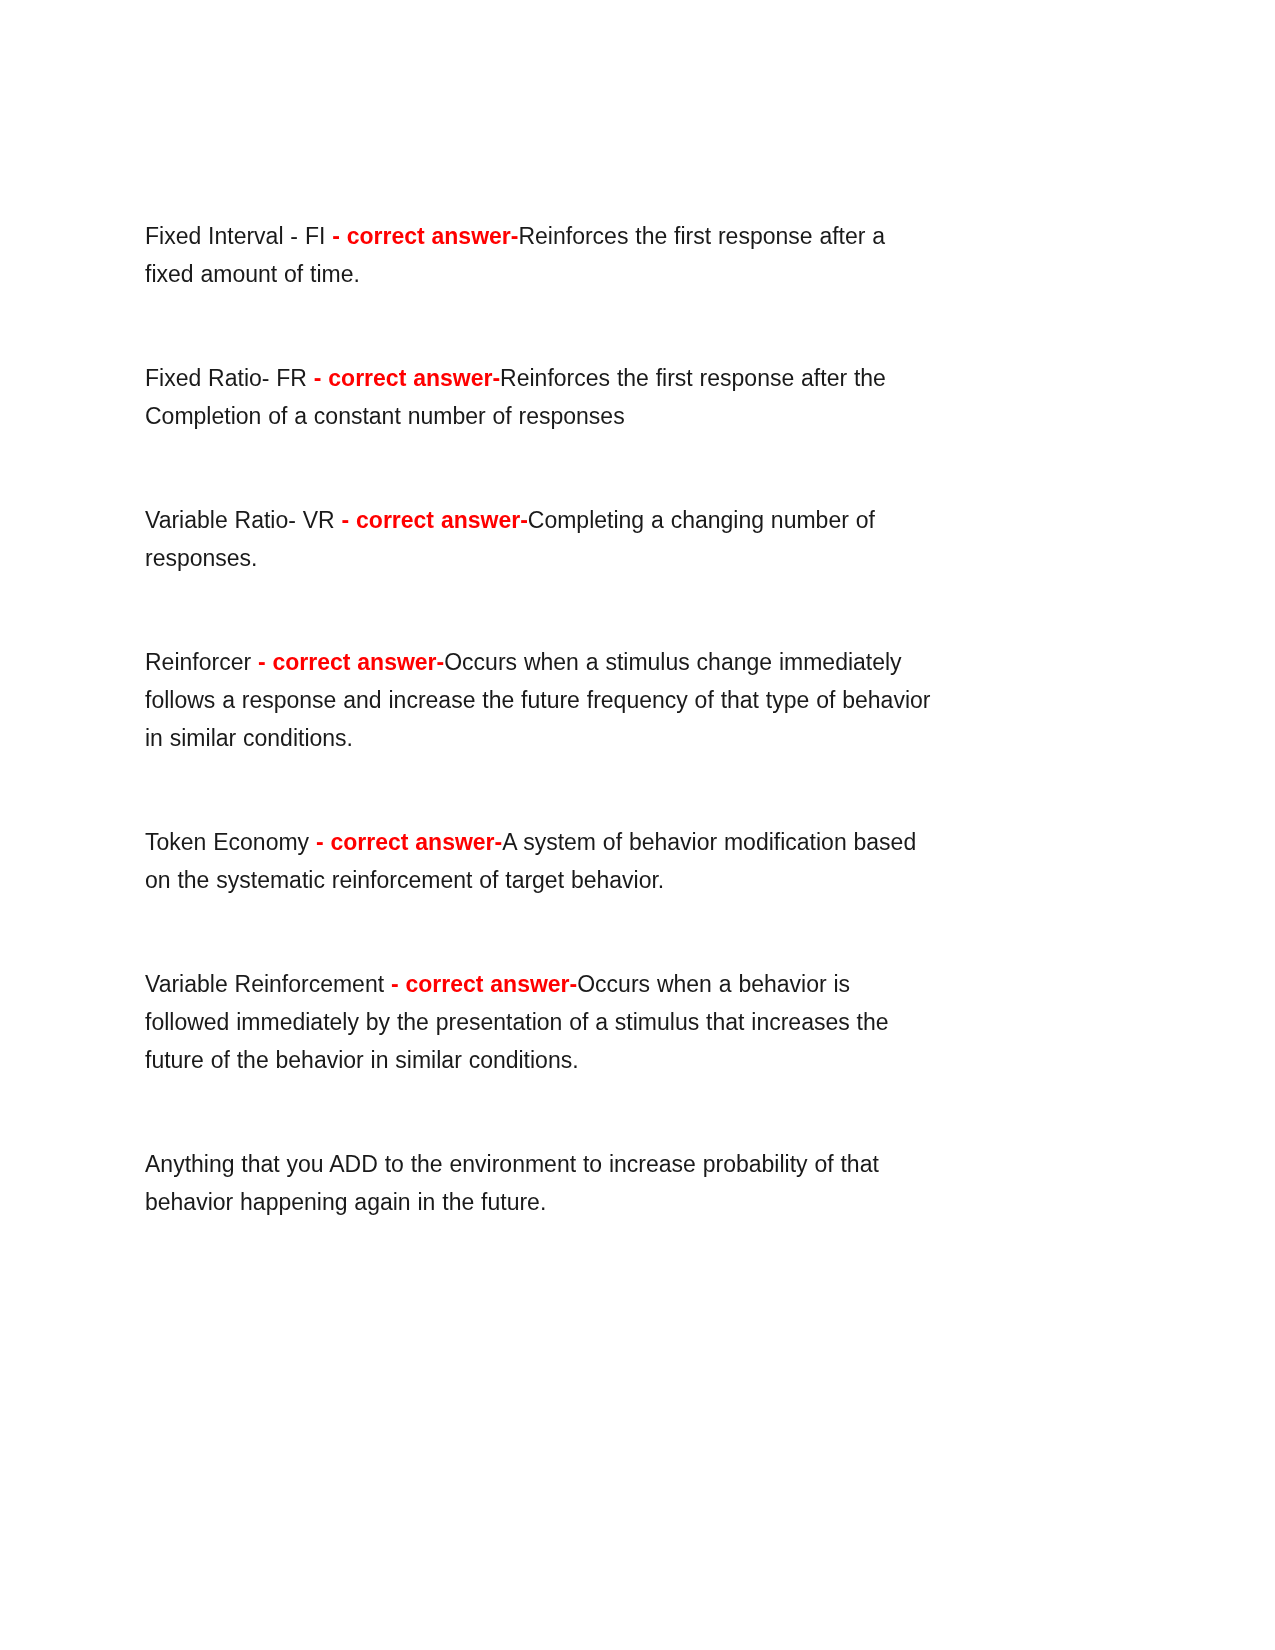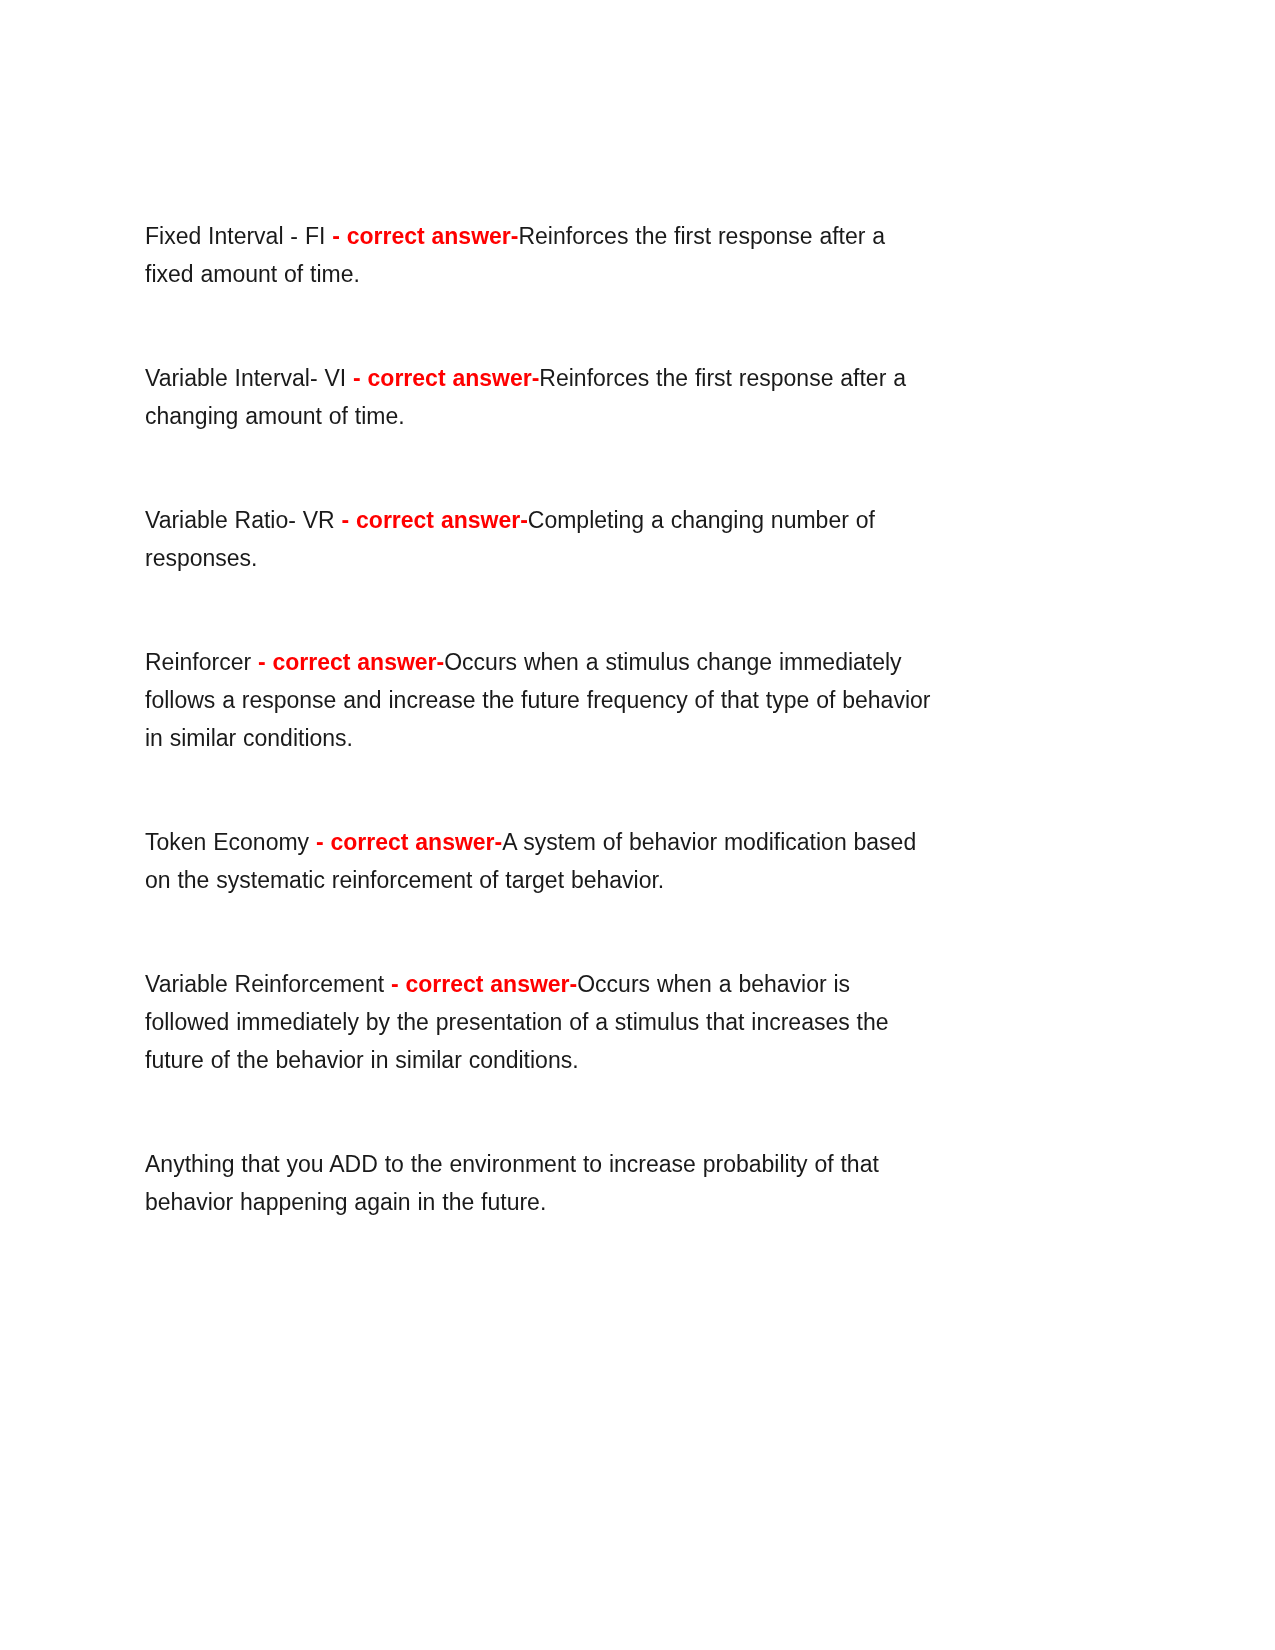--- a/index.html
+++ b/index.html
@@ -35,22 +35,22 @@
     font-weight: 700;
   }
 </style>
 </head>
 <body>
 
 <div class="page">
 
   <p class="para"><span class="term">Fixed Interval - FI</span><span class="marker"> - correct answer-</span><span class="definition">Reinforces the first response after a fixed amount of time.</span></p>
 
+  <p class="para"><span class="term">Fixed Ratio- FR</span><span class="marker"> - correct answer-</span><span class="definition">Reinforces the first response after the Completion of a constant number of responses</span></p>
 
-  <p class="para"><span class="term">Variable Interval- VI</span><span class="marker"> - correct answer-</span><span class="definition">Reinforces the first response after a changing amount of time.</span></p>
 
   <p class="para"><span class="term">Variable Ratio- VR</span><span class="marker"> - correct answer-</span><span class="definition">Completing a changing number of responses.</span></p>
 
   <p class="para"><span class="term">Reinforcer</span><span class="marker"> - correct answer-</span><span class="definition">Occurs when a stimulus change immediately follows a response and increase the future frequency of that type of behavior in similar conditions.</span></p>
 
   <p class="para"><span class="term">Token Economy</span><span class="marker"> - correct answer-</span><span class="definition">A system of behavior modification based on the systematic reinforcement of target behavior.</span></p>
 
   <p class="para"><span class="term">Variable Reinforcement</span><span class="marker"> - correct answer-</span><span class="definition">Occurs when a behavior is followed immediately by the presentation of a stimulus that increases the future of the behavior in similar conditions.</span></p>
 
   <p class="para"><span class="term">Anything that you ADD to the environment to increase probability of that behavior happening again in the future.</span><span class="marker"></span><span class="definition"></span></p>

